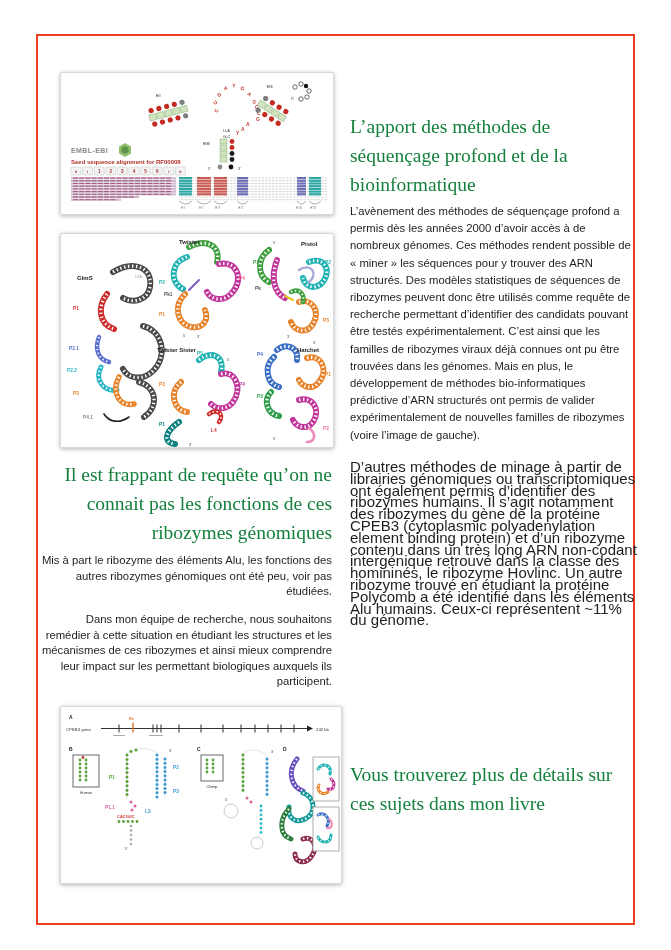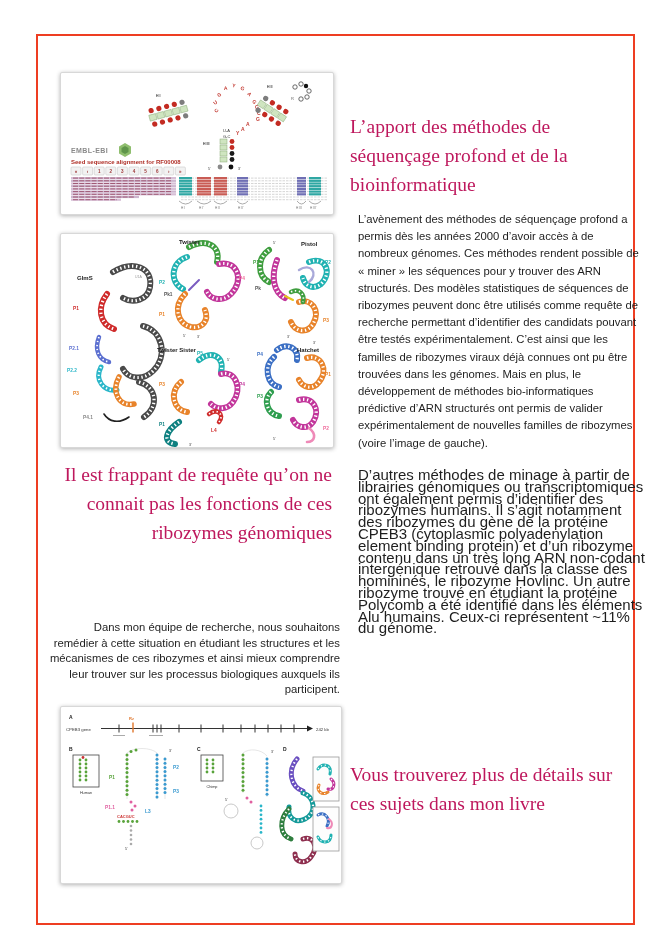--- a/index.html
+++ b/index.html
@@ -6,25 +6,25 @@
   .page{position:relative;width:671px;height:950px;background:#fff;overflow:hidden;
         font-family:"Liberation Sans",sans-serif;color:#1e1e1e;}
   .frame{position:absolute;left:36px;top:34px;width:595px;height:887px;
          border:2px solid #ee3e22;}
   .card{position:absolute;background:#fff;border:1px solid #d8d8d8;border-radius:2px;
         box-shadow:0 1px 4px rgba(0,0,0,.30);}
   .card1{left:60px;top:72px;}
   .card2{left:60px;top:233px;}
   .card3{left:60px;top:706px;}
   .heading{position:absolute;font-family:"Liberation Serif",serif;font-weight:400;
-           font-size:19.5px;line-height:29px;color:#be185d;margin:0;}
+           font-size:19.5px;line-height:29px;color:#15803d;margin:0;}
   .h-right1{left:350px;top:112px;width:290px;}
   .h-left{left:38px;top:460px;width:294px;text-align:right;}
   .h-right2{left:350px;top:760px;width:280px;}
-  .para{position:absolute;font-size:11.3px;line-height:17.2px;margin:8px;}
+  .para{position:absolute;font-size:11.3px;line-height:17.2px;margin:0;}
   .p-right1{left:350px;top:203px;width:286px;}
   .p-right2{left:350px;top:461px;width:288px;font-size:15px;line-height:11.8px;}
   .p-left{left:40px;width:292px;text-align:right;line-height:15.6px;}
   .p-left1{top:553px;}
   .p-left2{top:612px;}
   .p-book{left:350px;top:790px;width:288px;line-height:15.8px;}
   svg text{font-family:"Liberation Sans",sans-serif;}
   .rib{fill:none;stroke-linecap:round;}
   .thin{fill:none;stroke-linecap:round;}
   .rungs{fill:none;stroke:#fff;stroke-linecap:butt;stroke-dasharray:1.4 2.6;}
@@ -368,21 +368,22 @@
       <text x="262" y="196" class="pl" fill="#ef6a9a">P2</text>
       <text x="212" y="206" class="tn">5'</text>
       <text x="252" y="110" class="tn">3'</text>
     </g>
   </svg>
 
   <h2 class="heading h-right1">L’apport des méthodes de séquençage profond et de la bioinformatique</h2>
   <p class="para p-right1">L’avènement des méthodes de séquençage profond a permis dès les années 2000 d’avoir accès à de nombreux génomes. Ces méthodes rendent possible de « miner » les séquences pour y trouver des ARN structurés. Des modèles statistiques de séquences de ribozymes peuvent donc être utilisés comme requête de recherche permettant d’identifier des candidats pouvant être testés expérimentalement. C’est ainsi que les familles de ribozymes viraux déjà connues ont pu être trouvées dans les génomes. Mais en plus, le développement de méthodes bio-informatiques prédictive d’ARN structurés ont permis de valider expérimentalement de nouvelles familles de ribozymes (voire l’image de gauche).</p>
 
   <h2 class="heading h-left">Il est frappant de requête qu’on ne connait pas les fonctions de ces ribozymes génomiques</h2>
-  <p class="para p-left p-left2">Dans mon équipe de recherche, nous souhaitons remédier à cette situation en étudiant les structures et les mécanismes de ces ribozymes et ainsi mieux comprendre leur trouver sur les processus biologiques auxquels ils participent.</p>
+  <p class="para p-left p-left1">Mis à part le ribozyme des éléments Alu, les fonctions des autres ribozymes génomiques ont été peu, voir pas étudiées.</p>
+  <p class="para p-left p-left2">Dans mon équipe de recherche, nous souhaitons remédier à cette situation en étudiant les structures et les mécanismes de ces ribozymes et ainsi mieux comprendre leur impact sur les permettant biologiques auxquels ils participent.</p>
 
   <p class="para p-right2">D’autres méthodes de minage à partir de librairies génomiques ou transcriptomiques ont également permis d’identifier des ribozymes humains. Il s’agit notamment des ribozymes du gène de la protéine CPEB3 (cytoplasmic polyadenylation element binding protein) et d’un ribozyme contenu dans un très long ARN non-codant intergénique retrouvé dans la classe des homininés, le ribozyme Hovlinc. Un autre ribozyme trouvé en étudiant la protéine Polycomb a été identifié dans les éléments Alu humains. Ceux-ci représentent ~11% du génome.</p>
 
   <h2 class="heading h-right2">Vous trouverez plus de détails sur ces sujets dans mon livre</h2>
 
   <svg class="card card3" width="280" height="176" viewBox="0 0 280 176">
 
     <g>
       <text x="8" y="12" font-size="5" font-weight="bold" fill="#222">A</text>
       <text x="5" y="23.5" font-size="4.3" fill="#333">CPEB3 gene</text>

